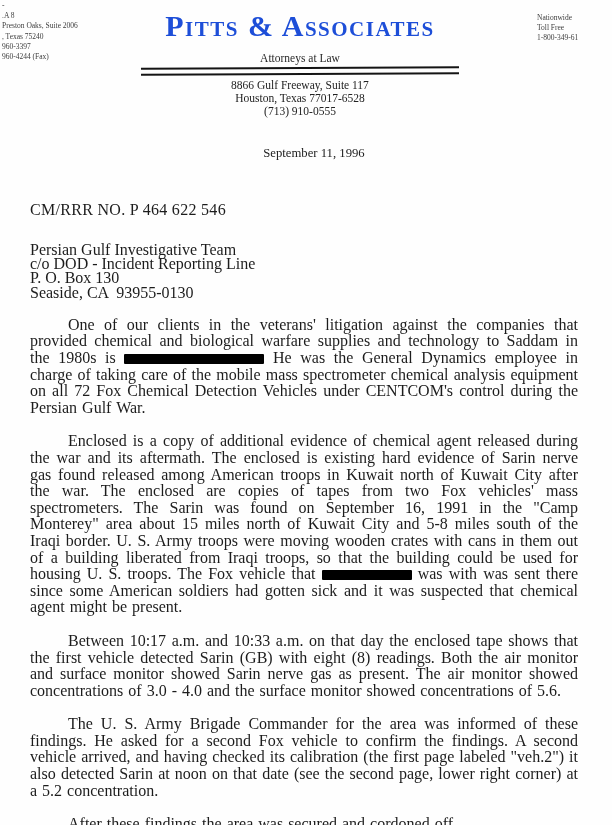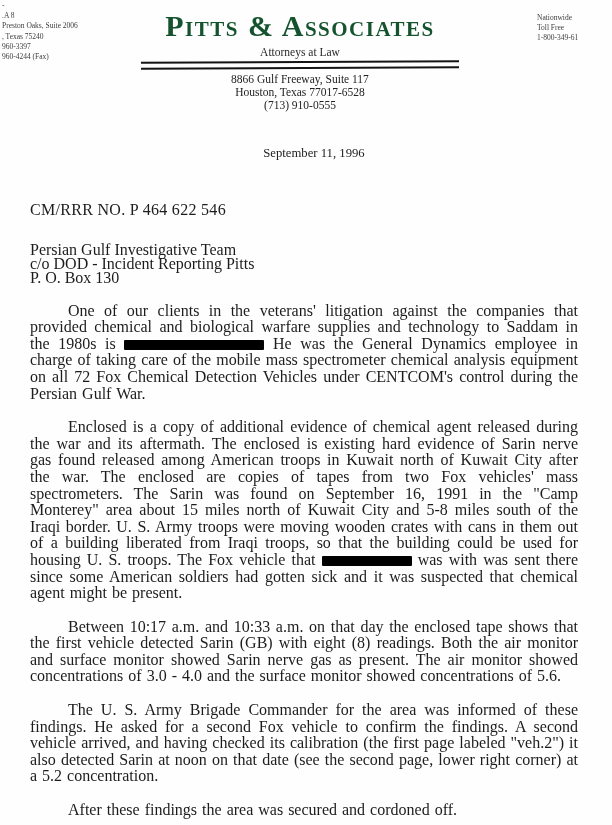--- a/index.html
+++ b/index.html
@@ -14,23 +14,23 @@
   }
   
   .corner { position:absolute; font-size:7.5px; line-height:10.2px; color:#3d3d3d; }
   .corner-left { left:2px; top:1px; }
   .corner-right { left:537px; top:13px; width:49px; overflow:hidden; }
   .corner .line { white-space:nowrap; }
   
   .masthead { position:absolute; top:10px; left:90px; width:420px; text-align:center; }
   .firm-name {
     font-size:30px; font-weight:bold; font-variant:small-caps;
-    letter-spacing:1.5px; line-height:32px; color:#14532d;
+    letter-spacing:1.5px; line-height:32px; color:#1d4ed8;
   }
-  .tagline { font-size:11.5px; margin-top:4px; color:#2a2a2a; }
+  .tagline { font-size:11.5px; margin-top:10px; color:#2a2a2a; }
   .double-rule {
     height:4px; width:318px; margin:3px auto 0;
     border-top:2px solid #141414; border-bottom:2px solid #141414;
     transform:rotate(-0.3deg);
   }
   .office { margin-top:4px; font-size:11.5px; line-height:12.8px; color:#222; }
   
   .date-line { position:absolute; top:146px; left:8px; width:612px; text-align:center; font-size:12.7px; }
   .body { position:absolute; top:201px; left:30px; width:548px; font-size:16px; }
   .tracking { letter-spacing:0.3px; }
@@ -67,21 +67,21 @@
         <div class="line">8866 Gulf Freeway, Suite 117</div>
         <div class="line">Houston, Texas 77017-6528</div>
         <div class="line">(713) 910-0555</div>
       </div>
   </div>
 
   <div class="date-line">September 11, 1996</div>
 
   <div class="body">
     <div class="tracking">CM/RRR NO. P 464 622 546</div>
-    <div class="recipient"><div class="line">Persian Gulf Investigative Team</div><div class="line">c/o DOD - Incident Reporting Pitts</div><div class="line">P. O. Box 130</div></div>
+    <div class="recipient"><div class="line">Persian Gulf Investigative Team</div><div class="line">c/o DOD - Incident Reporting Line</div><div class="line">P. O. Box 130</div><div class="line">Seaside, CA  93955-0130</div></div>
     <div class="paragraphs">
         <p>One of our clients in the veterans' litigation against the companies that provided chemical and biological warfare supplies and technology to Saddam in the 1980s is <span class="redaction" style="width: 140px;"></span> He was the General Dynamics employee in charge of taking care of the mobile mass spectrometer chemical analysis equipment on all 72 Fox Chemical Detection Vehicles under CENTCOM's control during the Persian Gulf War.</p>
         <p>Enclosed is a copy of additional evidence of chemical agent released during the war and its aftermath. The enclosed is existing hard evidence of Sarin nerve gas found released among American troops in Kuwait north of Kuwait City after the war. The enclosed are copies of tapes from two Fox vehicles' mass spectrometers. The Sarin was found on September 16, 1991 in the "Camp Monterey" area about 15 miles north of Kuwait City and 5-8 miles south of the Iraqi border. U. S. Army troops were moving wooden crates with cans in them out of a building liberated from Iraqi troops, so that the building could be used for housing U. S. troops. The Fox vehicle that <span class="redaction" style="width: 90px;"></span> was with was sent there since some American soldiers had gotten sick and it was suspected that chemical agent might be present.</p>
         <p>Between 10:17 a.m. and 10:33 a.m. on that day the enclosed tape shows that the first vehicle detected Sarin (GB) with eight (8) readings. Both the air monitor and surface monitor showed Sarin nerve gas as present. The air monitor showed concentrations of 3.0 - 4.0 and the surface monitor showed concentrations of 5.6.</p>
         <p>The U. S. Army Brigade Commander for the area was informed of these findings. He asked for a second Fox vehicle to confirm the findings. A second vehicle arrived, and having checked its calibration (the first page labeled "veh.2") it also detected Sarin at noon on that date (see the second page, lower right corner) at a 5.2 concentration.</p>
         <p>After these findings the area was secured and cordoned off.</p>
       </div>
   </div>
 
 </div>

